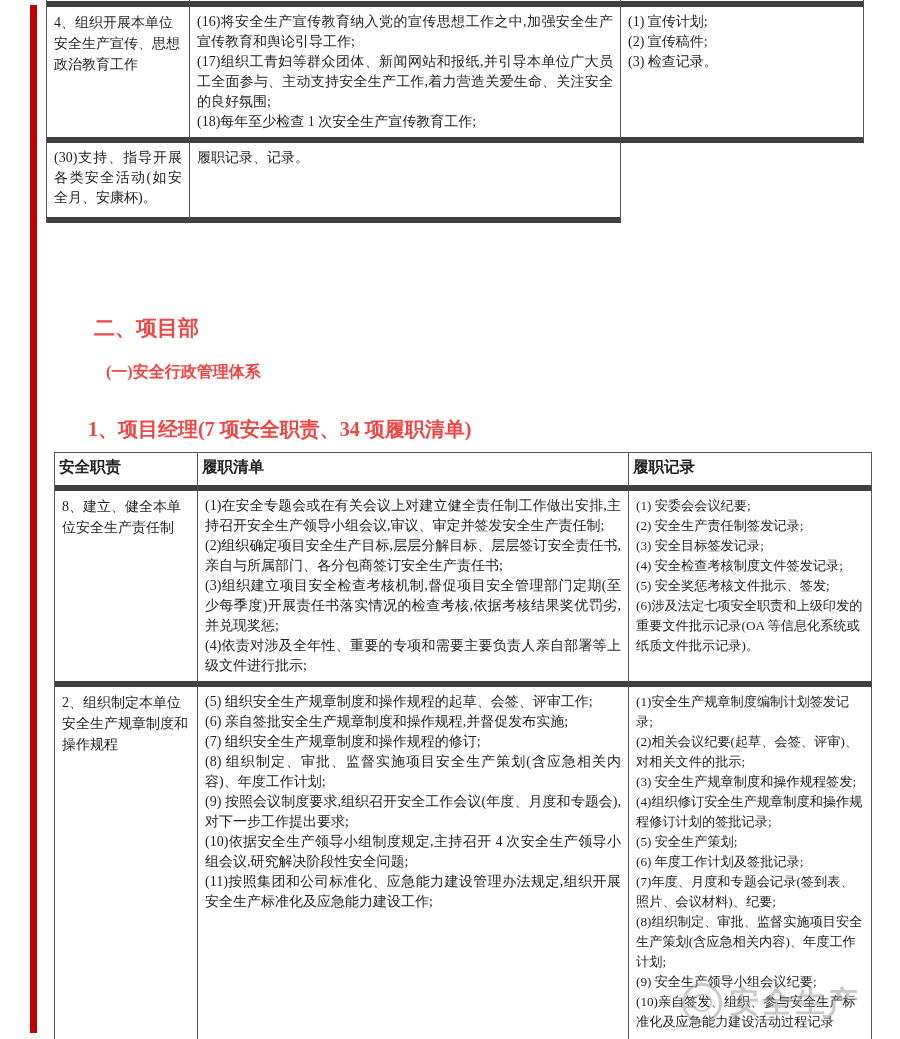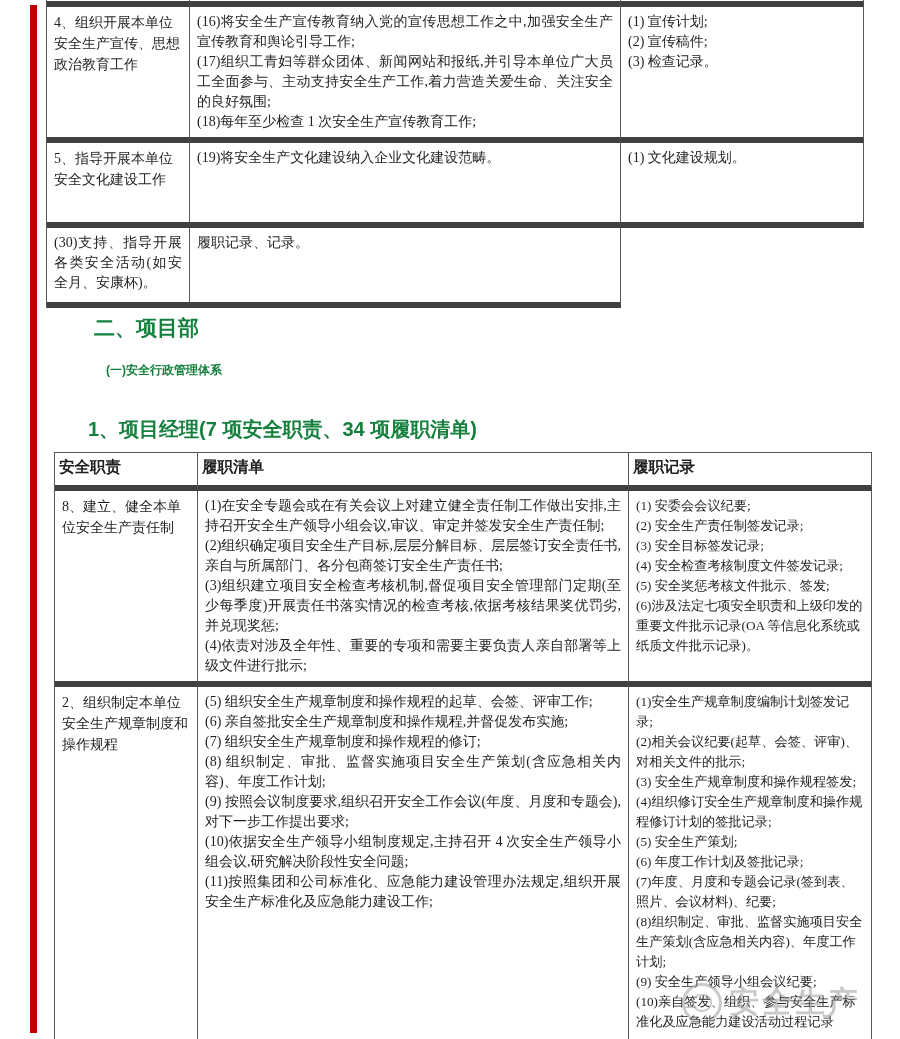--- a/index.html
+++ b/index.html
@@ -18,24 +18,24 @@
   .duty{line-height:21px;}
   .list>div{text-align:justify;}
   .tbl2 .rec{font-size:13.2px;line-height:20px;}
   .hdr .cell{justify-content:center;font-weight:bold;font-size:15.5px;min-height:38px;padding:4px;}
   .r-t1a .cell{min-height:133px;}
   .r-t1b .cell{min-height:85px;}
   .r-t1c .cell{min-height:80px;}
   .r-t2a .cell{min-height:185px;}
   .r-t2b .cell{min-height:358px;}
 
-  .heading{position:absolute;font-family:Liberation Sans, sans-serif;
-           font-weight:bold;color:#15803d;white-space:nowrap;}
+  .heading{position:absolute;font-family:Liberation Serif, serif;
+           font-weight:bold;color:#ef4444;white-space:nowrap;}
   .h-section{left:94px;top:314px;font-size:21px;}
-  .h-sub{left:106px;top:362px;font-size:12px;}
+  .h-sub{left:106px;top:362px;font-size:16px;}
   .h-item{left:88px;top:416px;font-size:20px;}
 
   .watermark{position:absolute;left:682px;top:982px;display:flex;align-items:center;gap:7px;
              z-index:5;pointer-events:none;}
   .wm-circle{width:40px;height:40px;border:3px solid rgba(140,140,140,0.45);border-radius:50%;
              display:flex;align-items:center;justify-content:center;box-sizing:border-box;}
   .wm-dot{width:16px;height:14px;border:2.5px solid rgba(140,140,140,0.45);border-radius:45% 45% 55% 55%;}
   .wm-text{font-family:"Liberation Sans","DejaVu Sans",sans-serif;font-weight:bold;
            font-size:30px;letter-spacing:3px;color:rgba(135,135,135,0.45);white-space:nowrap;}
 </style>
@@ -58,31 +58,20 @@
         </div>
       <div class="cell list">
           <div>(16)将安全生产宣传教育纳入党的宣传思想工作之中,加强安全生产宣传教育和舆论引导工作;
 (17)组织工青妇等群众团体、新闻网站和报纸,并引导本单位广大员工全面参与、主动支持安全生产工作,着力营造关爱生命、关注安全的良好氛围;
 (18)每年至少检查 1 次安全生产宣传教育工作;</div>
         </div>
       <div class="cell rec">
           <div>(1) 宣传计划;
 (2) 宣传稿件;
 (3) 检查记录。</div>
-        </div>
-    </div>
-    <div class="row r-t1b">
-      <div class="cell duty">
-          <div>5、指导开展本单位安全文化建设工作</div>
-        </div>
-      <div class="cell list">
-          <div>(19)将安全生产文化建设纳入企业文化建设范畴。</div>
-        </div>
-      <div class="cell rec">
-          <div>(1) 文化建设规划。</div>
         </div>
     </div>
     <div class="row r-t1c">
       <div class="cell list">
           <div>(30)支持、指导开展各类安全活动(如安全月、安康杯)。</div>
         </div>
       <div class="cell rec">
           <div>履职记录、记录。</div>
         </div>
     </div>

